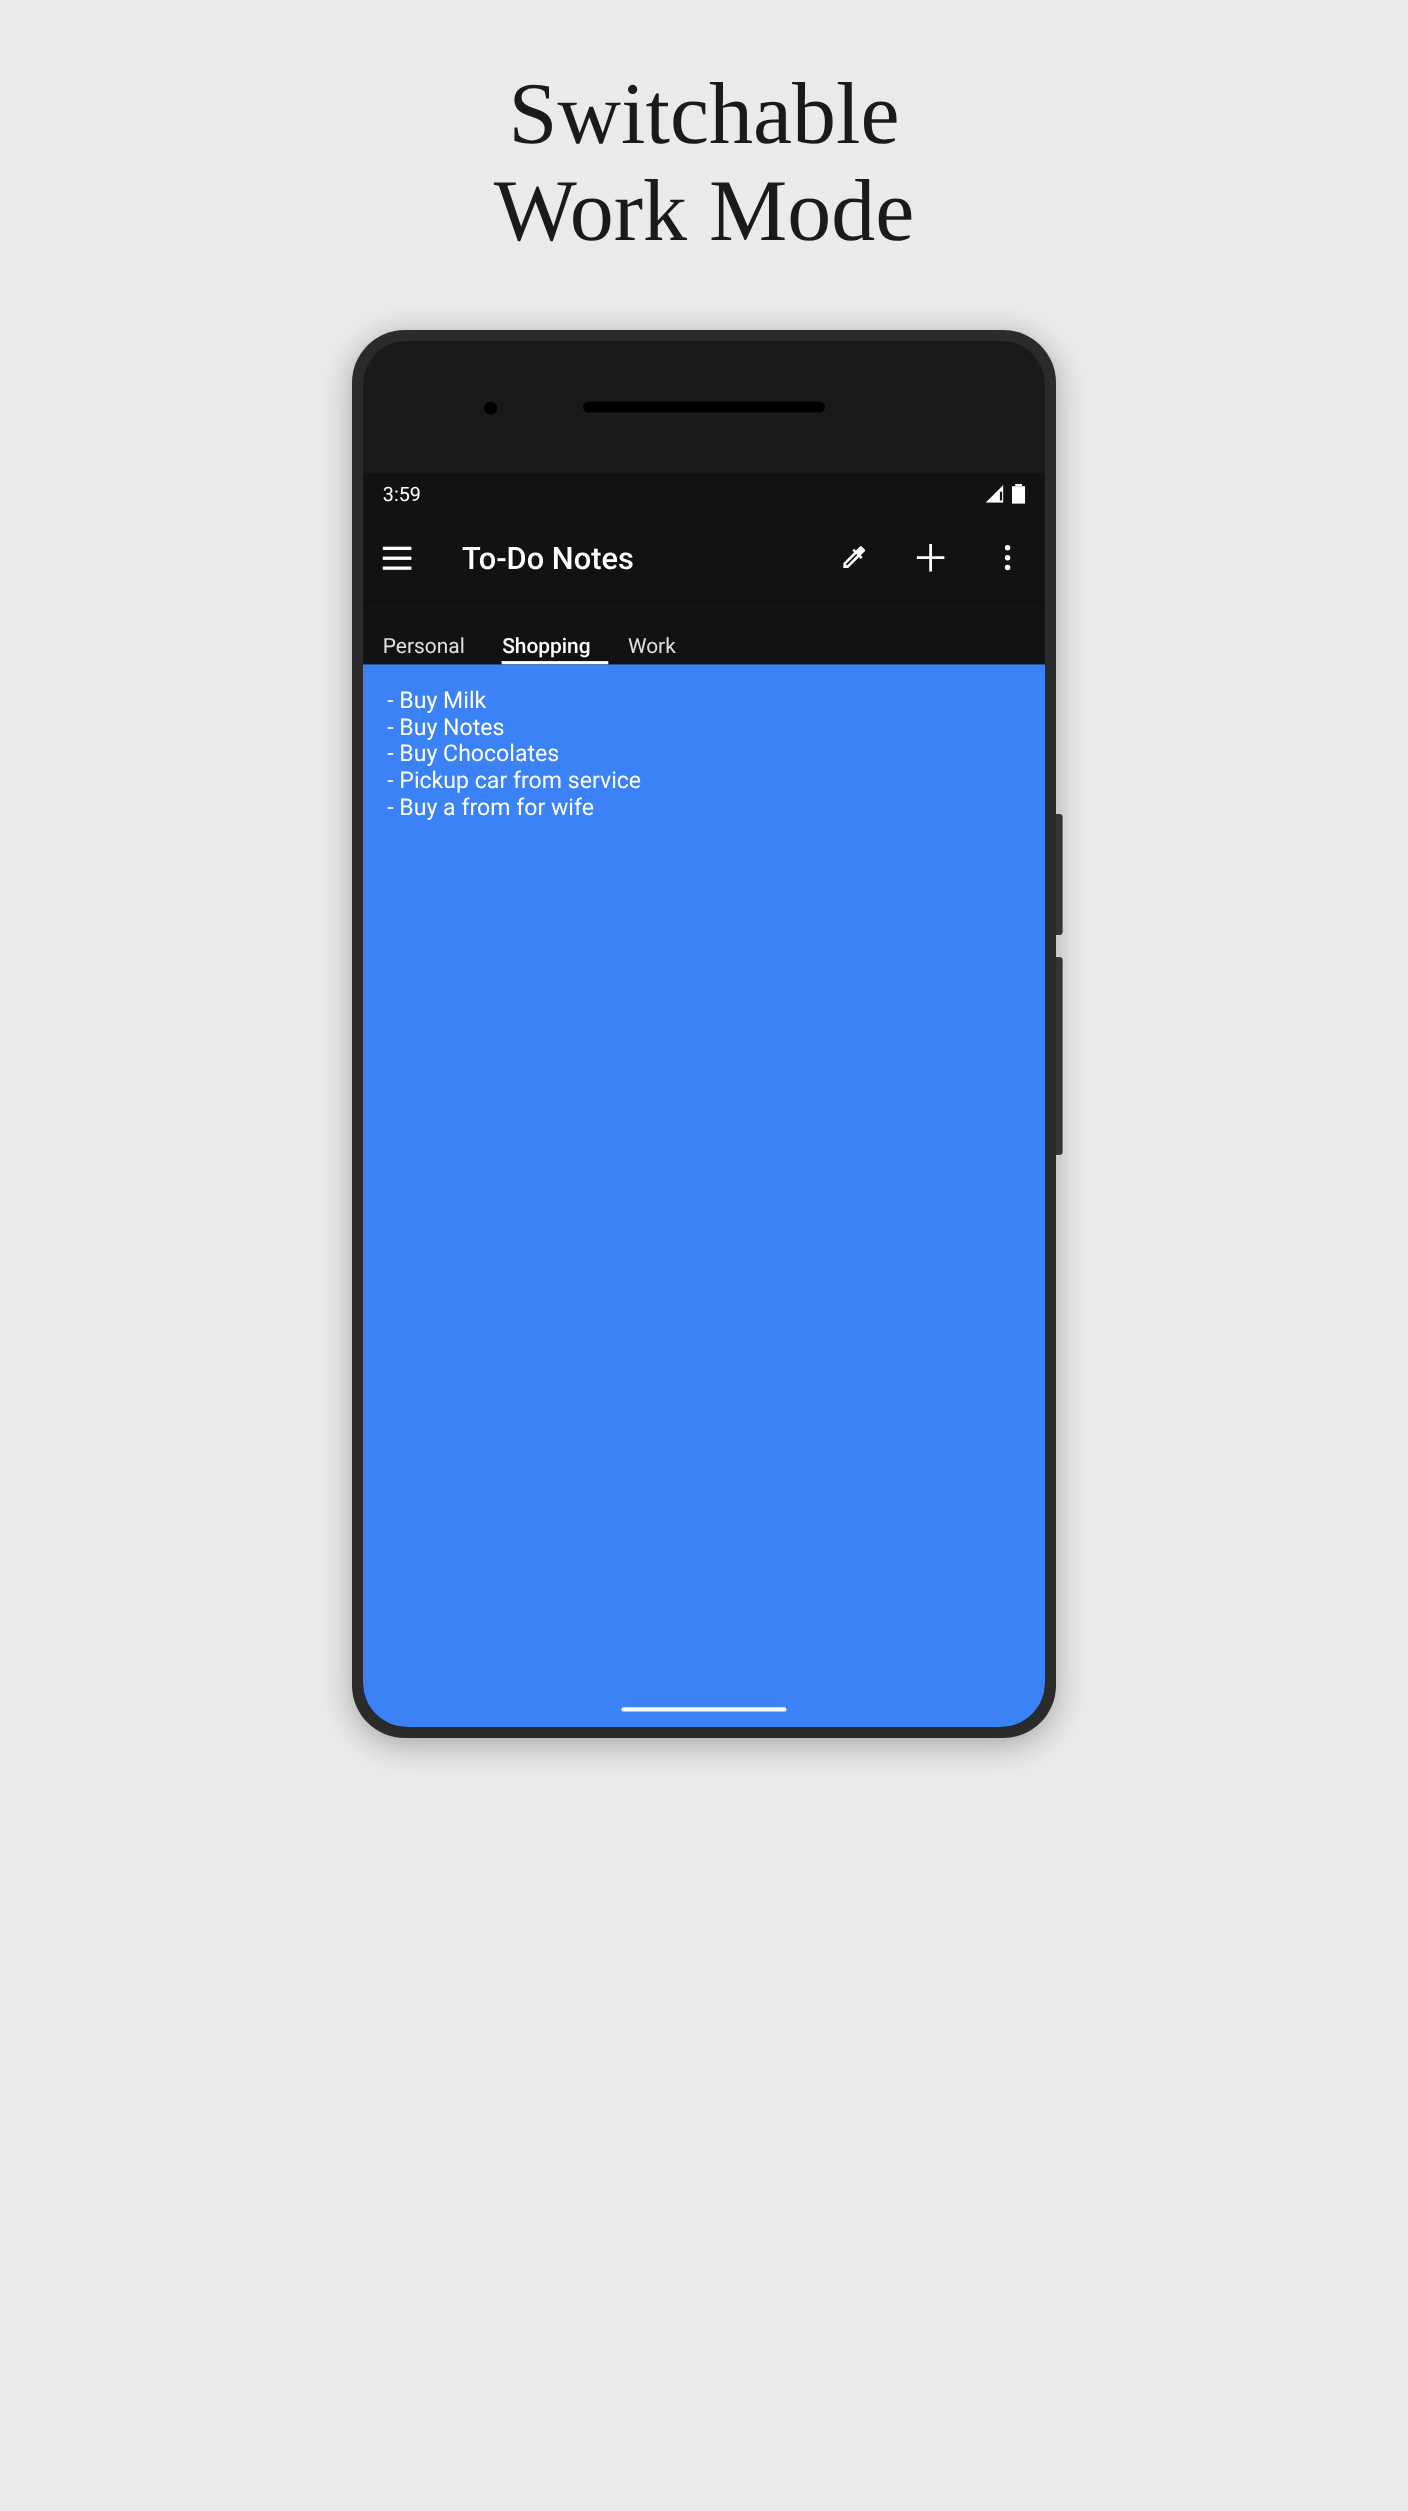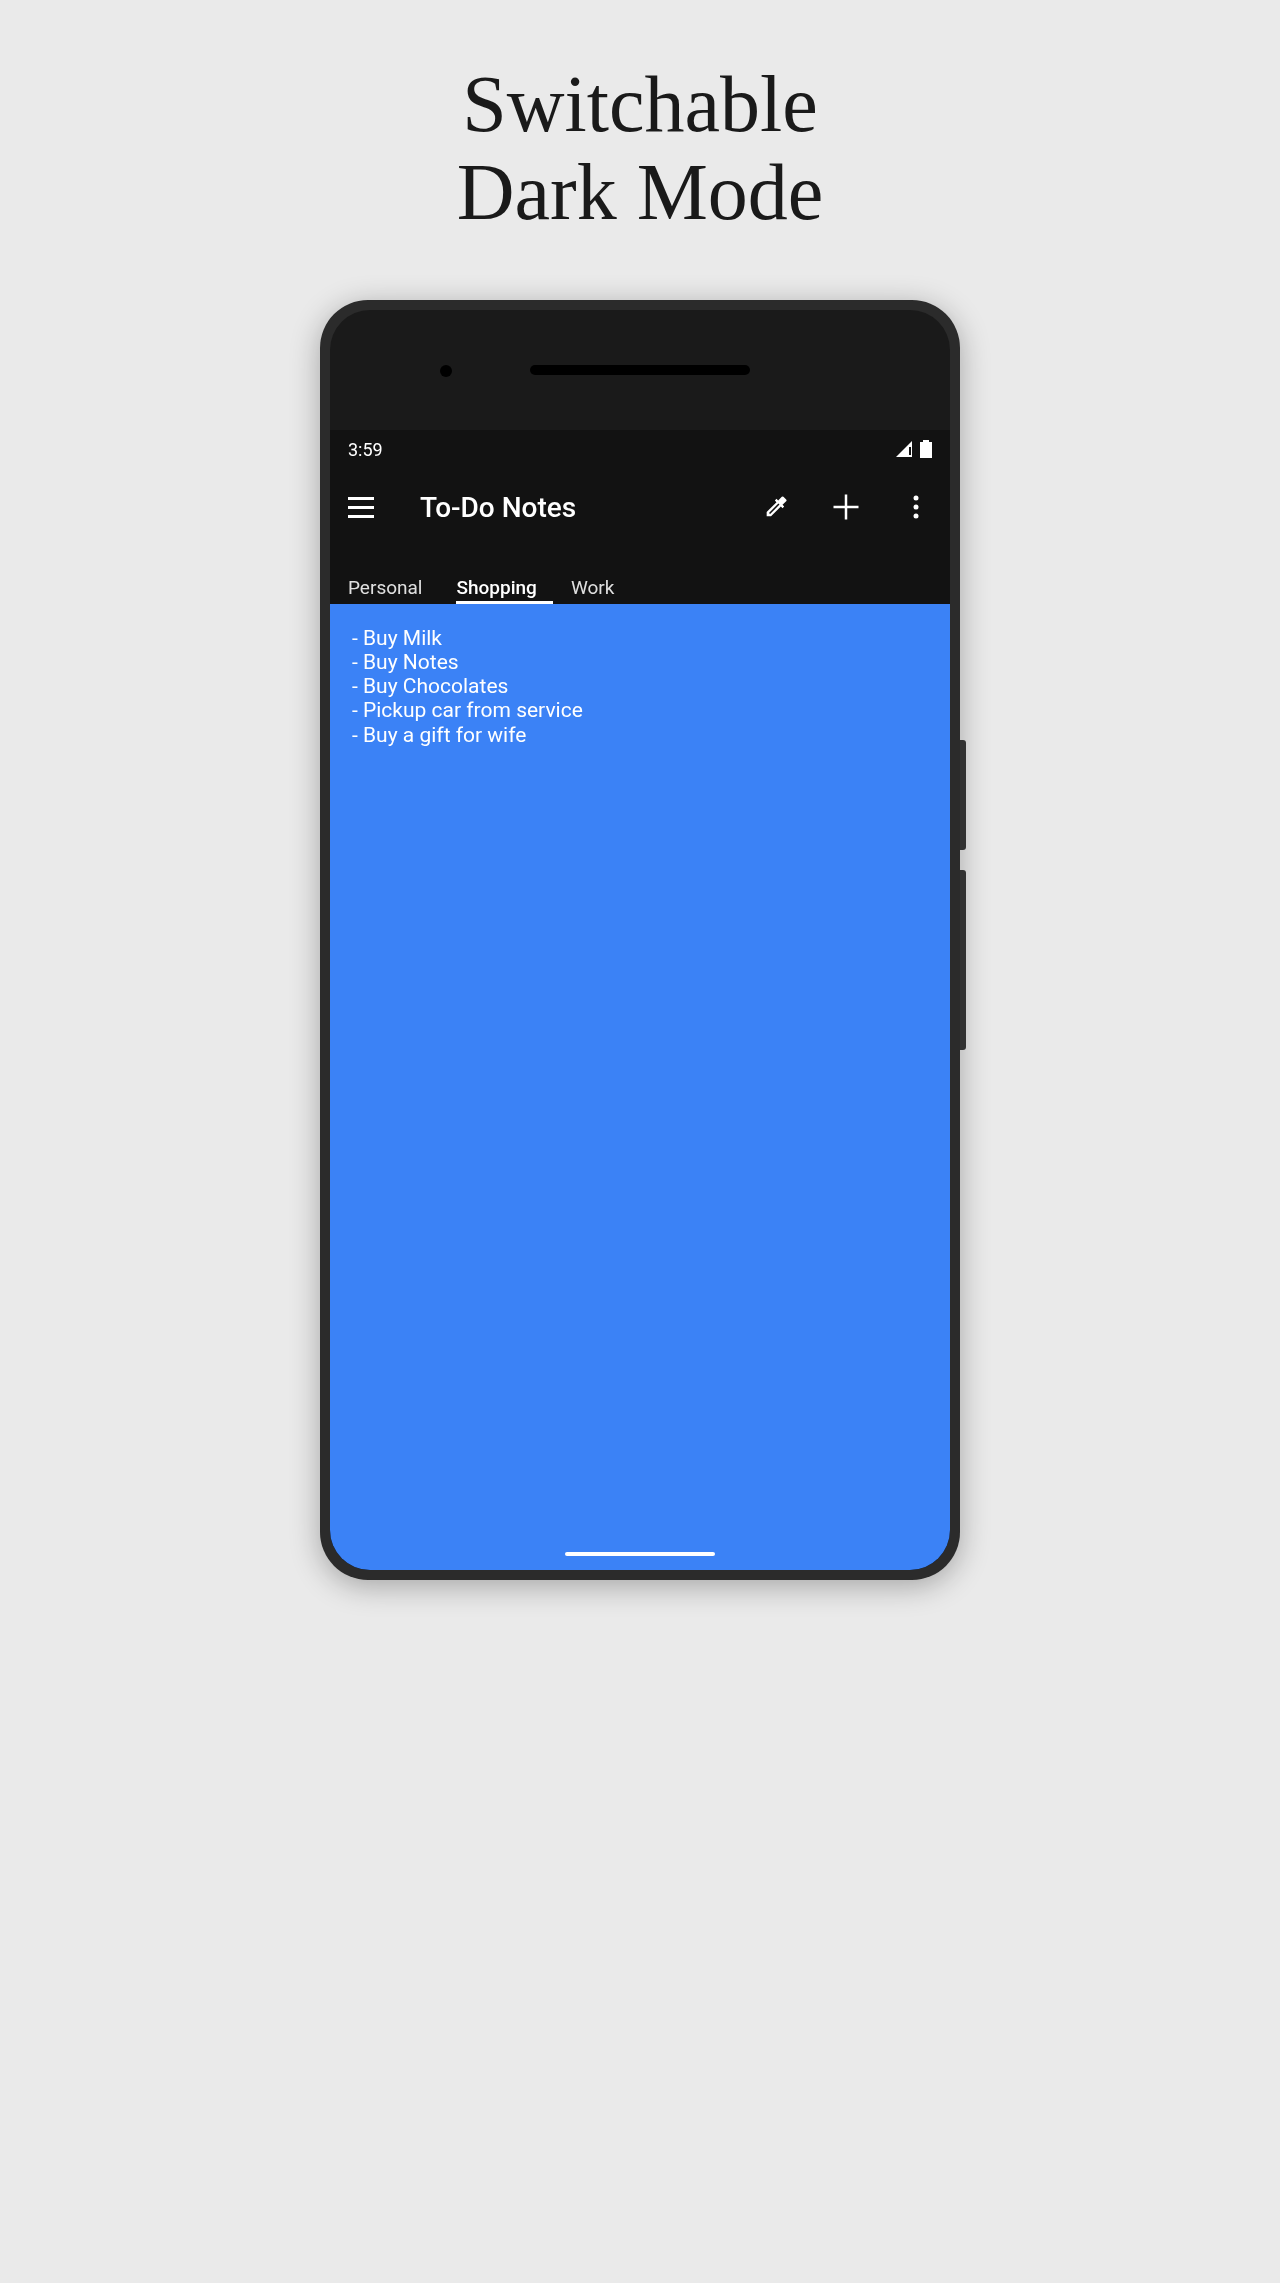--- a/index.html
+++ b/index.html
@@ -179,21 +179,21 @@
       background: #fff;
       border-radius: 3px;
     }
     svg { display: block; }
   </style>
 </head>
 <body>
 
 <div class="promo-heading">
   <div class="line">Switchable</div>
-  <div class="line">Dark Mode</div>
+  <div class="line">Work Mode</div>
 </div>
 
 <div class="phone-wrapper">
   <div class="phone-frame">
     <div class="phone-side-btn b1"></div>
     <div class="phone-side-btn b2"></div>
     <div class="phone-inner">
       <div class="phone-top">
         <div class="phone-camera"></div>
         <div class="phone-speaker"></div>
@@ -250,20 +250,20 @@
           <div class="tab">Personal</div>
           <div class="tab active">Shopping</div>
           <div class="tab">Work</div>
         </div>
 
         <div class="content">
           <div class="note-line">- Buy Milk</div>
           <div class="note-line">- Buy Notes</div>
           <div class="note-line">- Buy Chocolates</div>
           <div class="note-line">- Pickup car from service</div>
-          <div class="note-line">- Buy a gift for wife</div>
+          <div class="note-line">- Buy a from for wife</div>
         </div>
 
         <div class="home-indicator"></div>
       </div>
     </div>
   </div>
 </div>
 
 </body></html>

